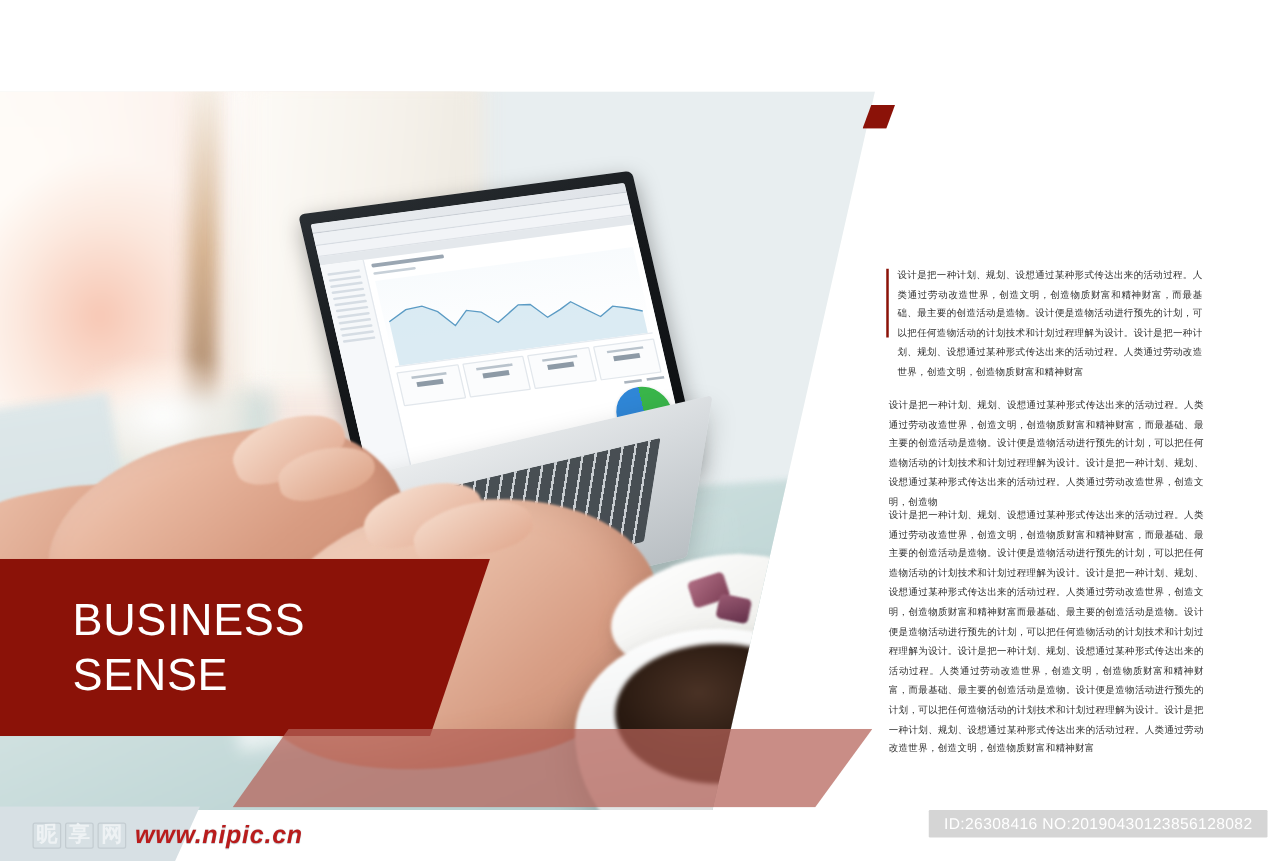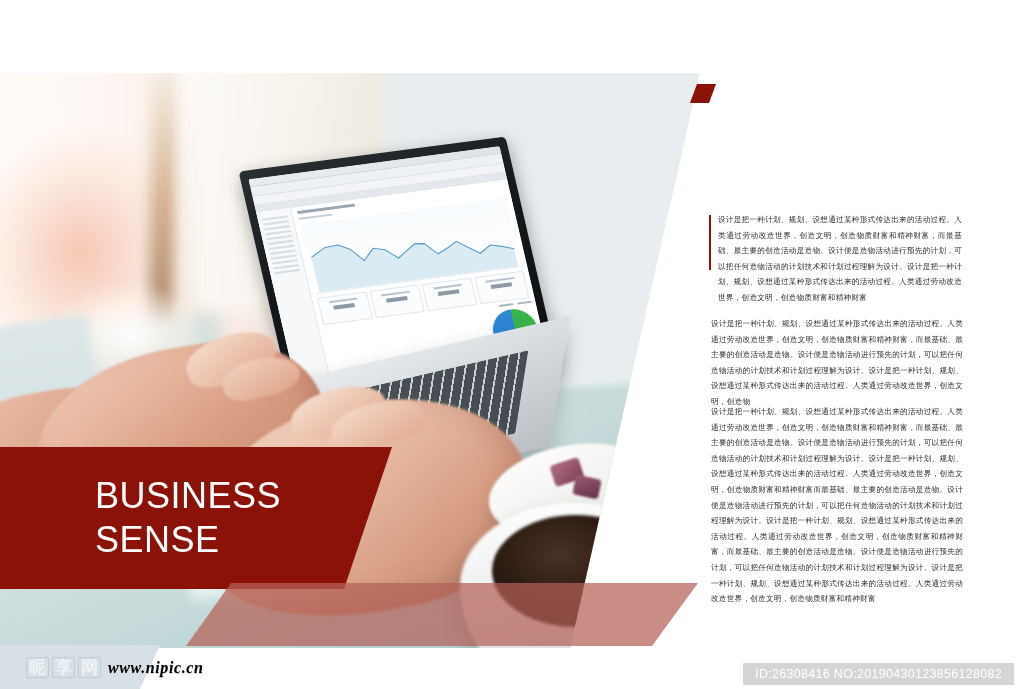--- a/index.html
+++ b/index.html
@@ -176,21 +176,20 @@
   
   .banner{
     position:absolute;left:0;top:447px;width:392px;height:142px;
     background:#8B1208;
     clip-path:polygon(0 0, 392px 0, 344px 142px, 0 142px);
   }
   .banner-text{
     position:absolute;left:58px;top:474px;width:330px;
     color:#ffffff;font-size:36px;line-height:44px;letter-spacing:.5px;font-weight:400;
     white-space:pre-line;
-    margin-left:37px;
   }
   .rose-strip{
     position:absolute;left:186px;top:583px;width:512px;height:63px;
     background:rgba(180,97,88,.72);
     clip-path:polygon(45px 0, 512px 0, 466px 63px, 0 63px);
   }
 
   
   .mark{
     position:absolute;left:690px;top:84px;width:26px;height:19px;
@@ -215,24 +214,24 @@
   
   .wm-bg{position:absolute;left:0;top:645px;width:160px;height:44px;background:#d7e0e4;
     clip-path:polygon(0 0, 160px 0, 140px 44px, 0 44px);}
   .wm{position:absolute;left:26px;top:657px;display:flex;align-items:center;gap:7px;}
   .wm-logo{display:flex;gap:3px;}
   .wm-logo span{
     display:inline-block;font-size:17px;line-height:19px;color:#eef2f4;font-weight:700;
     border:1.5px solid #c3ccd1;padding:0 2px;border-radius:2px;
     font-family:"DejaVu Sans","Liberation Sans",sans-serif;
   }
-  .wm-url{font-size:16px;color:#000000;letter-spacing:.6px;font-style:italic;font-weight:700;
-    text-shadow:0 0 1px #c3ccd1, 0 1px 0 #c8d1d6;font-family:Liberation Serif, serif;}
+  .wm-url{font-size:20px;color:#b91c1c;letter-spacing:.6px;font-style:italic;font-weight:700;
+    text-shadow:0 0 1px #c3ccd1, 0 1px 0 #c8d1d6;}
   .idbar{
-    position:absolute;right:10px;top:663px;height:22px;background:#d5d5d5;
+    position:absolute;right:10px;top:648px;height:22px;background:#d5d5d5;
     display:flex;align-items:center;padding:0 12px;border-radius:1px;
   }
   .idbar span{font-size:12.5px;color:#ffffff;letter-spacing:.3px;}
 </style>
 </head>
 <body>
 
 <div class="page">
 
   <div class="photo-wrap">

